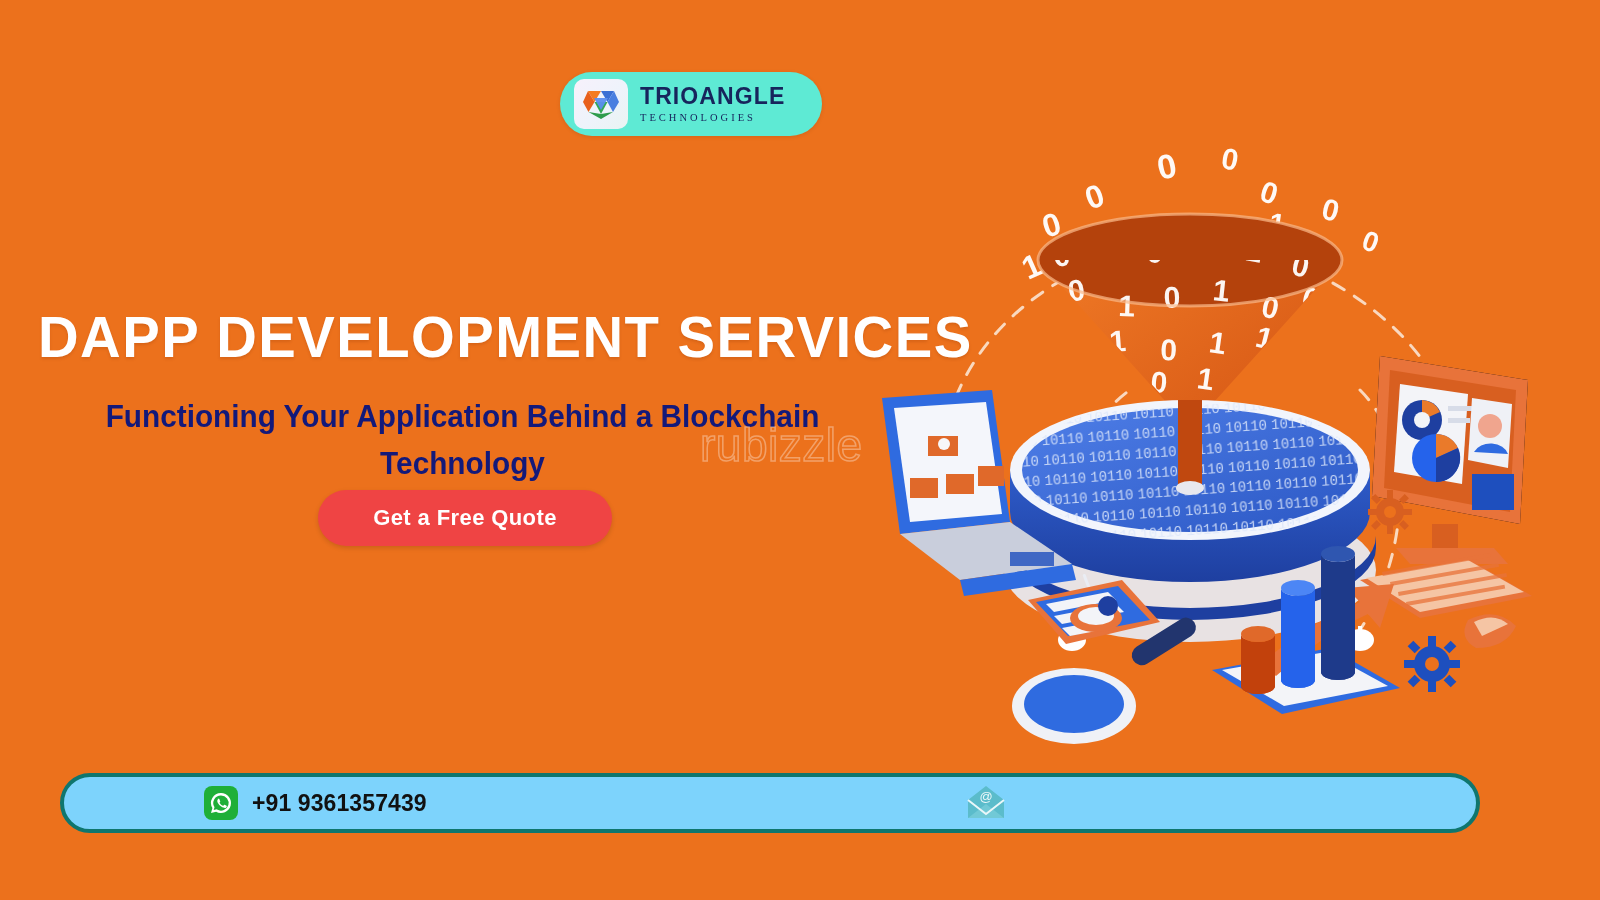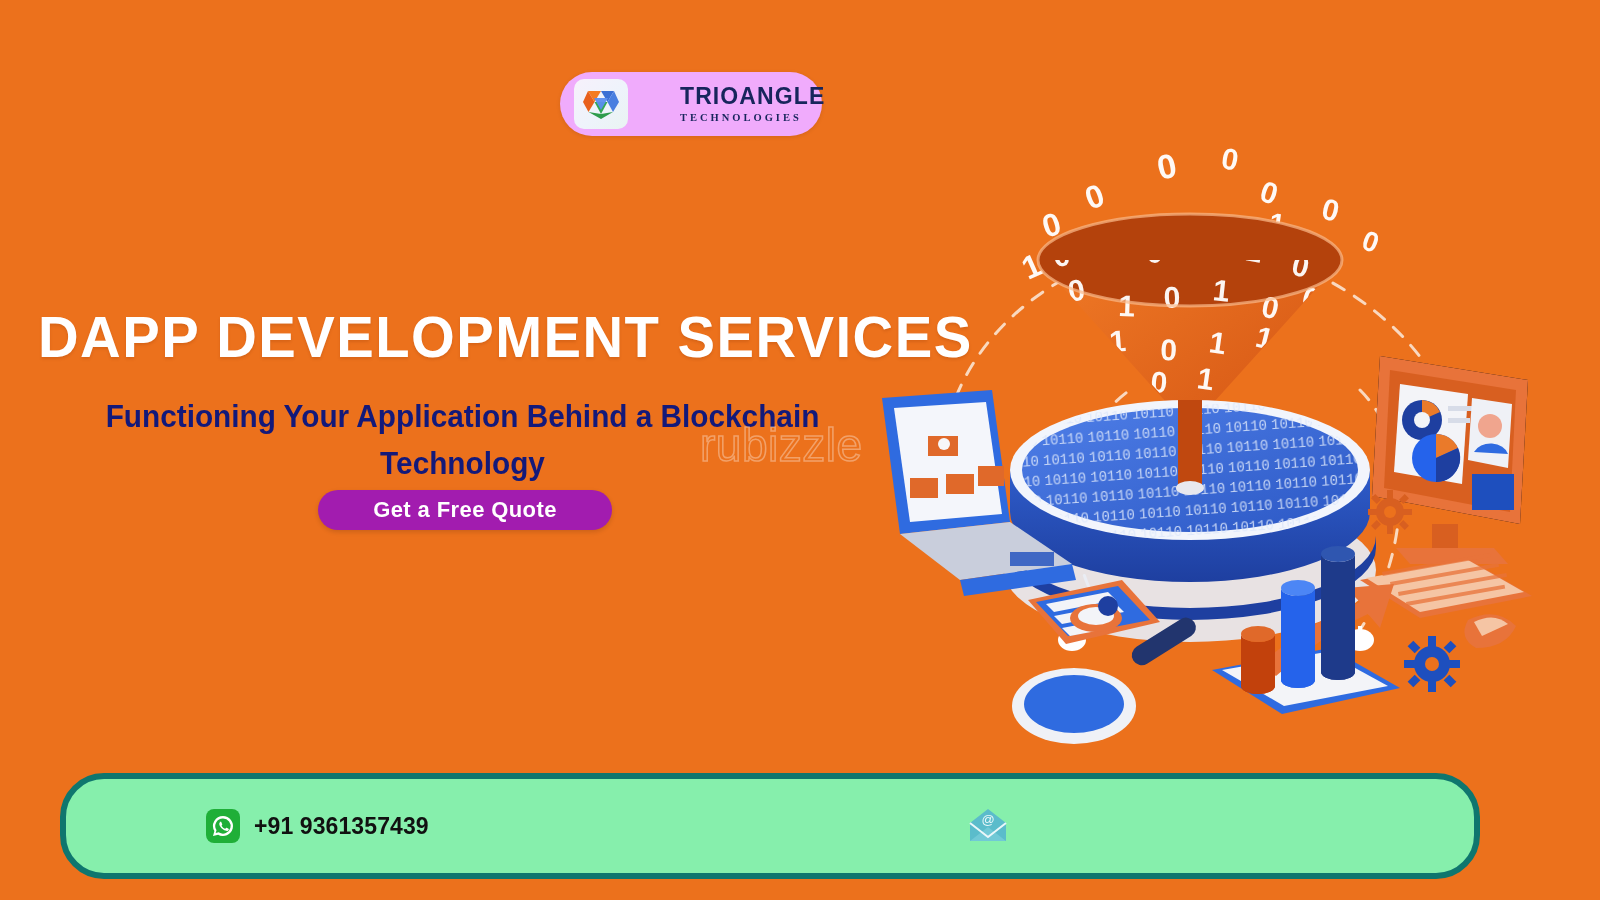--- a/index.html
+++ b/index.html
@@ -18,26 +18,25 @@
     overflow: hidden;
   }
 
   
   .logo-pill {
     position: absolute;
     left: 560px;
     top: 72px;
     width: 262px;
     height: 64px;
-    background: #f0abfc;
+    background: #5eead4;
     border-radius: 34px;
     display: flex;
     align-items: center;
     box-shadow: 0 1px 4px rgba(0,0,0,.10);
-    gap: 40px;
   }
   .logo-mark {
     width: 54px;
     height: 50px;
     margin-left: 14px;
     border-radius: 10px;
     background: linear-gradient(135deg,#f7f1fb 0%, #eef3fb 55%, #e9f4f2 100%);
     display: flex;
     align-items: center;
     justify-content: center;
@@ -50,21 +49,21 @@
   .logo-name {
     font-size: 23px;
     font-weight: 700;
     letter-spacing: 1.1px;
     color: #17255c;
     font-family: "Liberation Sans", sans-serif;
   }
   .logo-sub {
     margin-top: 5px;
     font-size: 10.5px;
-    font-weight: 700;
+    font-weight: 400;
     letter-spacing: 3.0px;
     color: #17255c;
     font-family: "Liberation Serif", serif;
   }
 
   
   .headline {
     position: absolute;
     left: 38px;
     top: 268px;
@@ -90,24 +89,24 @@
     font-weight: 700;
     line-height: 1.52;
     transform: scaleX(0.96);
     transform-origin: center top;
   }
   .cta {
     position: absolute;
     left: 318px;
     top: 490px;
     width: 294px;
-    height: 40px;
+    height: 56px;
     border: none;
     border-radius: 30px;
-    background: #a21caf;
+    background: #ef4444;
     color: #ffffff;
     font-family: "Liberation Sans", sans-serif;
     font-size: 22px;
     font-weight: 700;
     letter-spacing: .4px;
     cursor: pointer;
     box-shadow: 0 2px 5px rgba(0,0,0,.14);
     text-align: center;
   }
 
@@ -134,23 +133,23 @@
     height: 620px;
   }
   .illus svg { display:block; }
 
   
   .contact-bar {
     position: absolute;
     left: 60px;
     top: 773px;
     width: 1420px;
-    height: 106px;
-    background: #86efac;
-    border: 6px solid #0f766e;
+    height: 60px;
+    background: #7dd3fc;
+    border: 4px solid #0f766e;
     border-radius: 44px;
     box-sizing: border-box;
     display: flex;
     align-items: center;
   }
   .contact-item {
     display: flex;
     align-items: center;
     gap: 14px;
     position: absolute;

